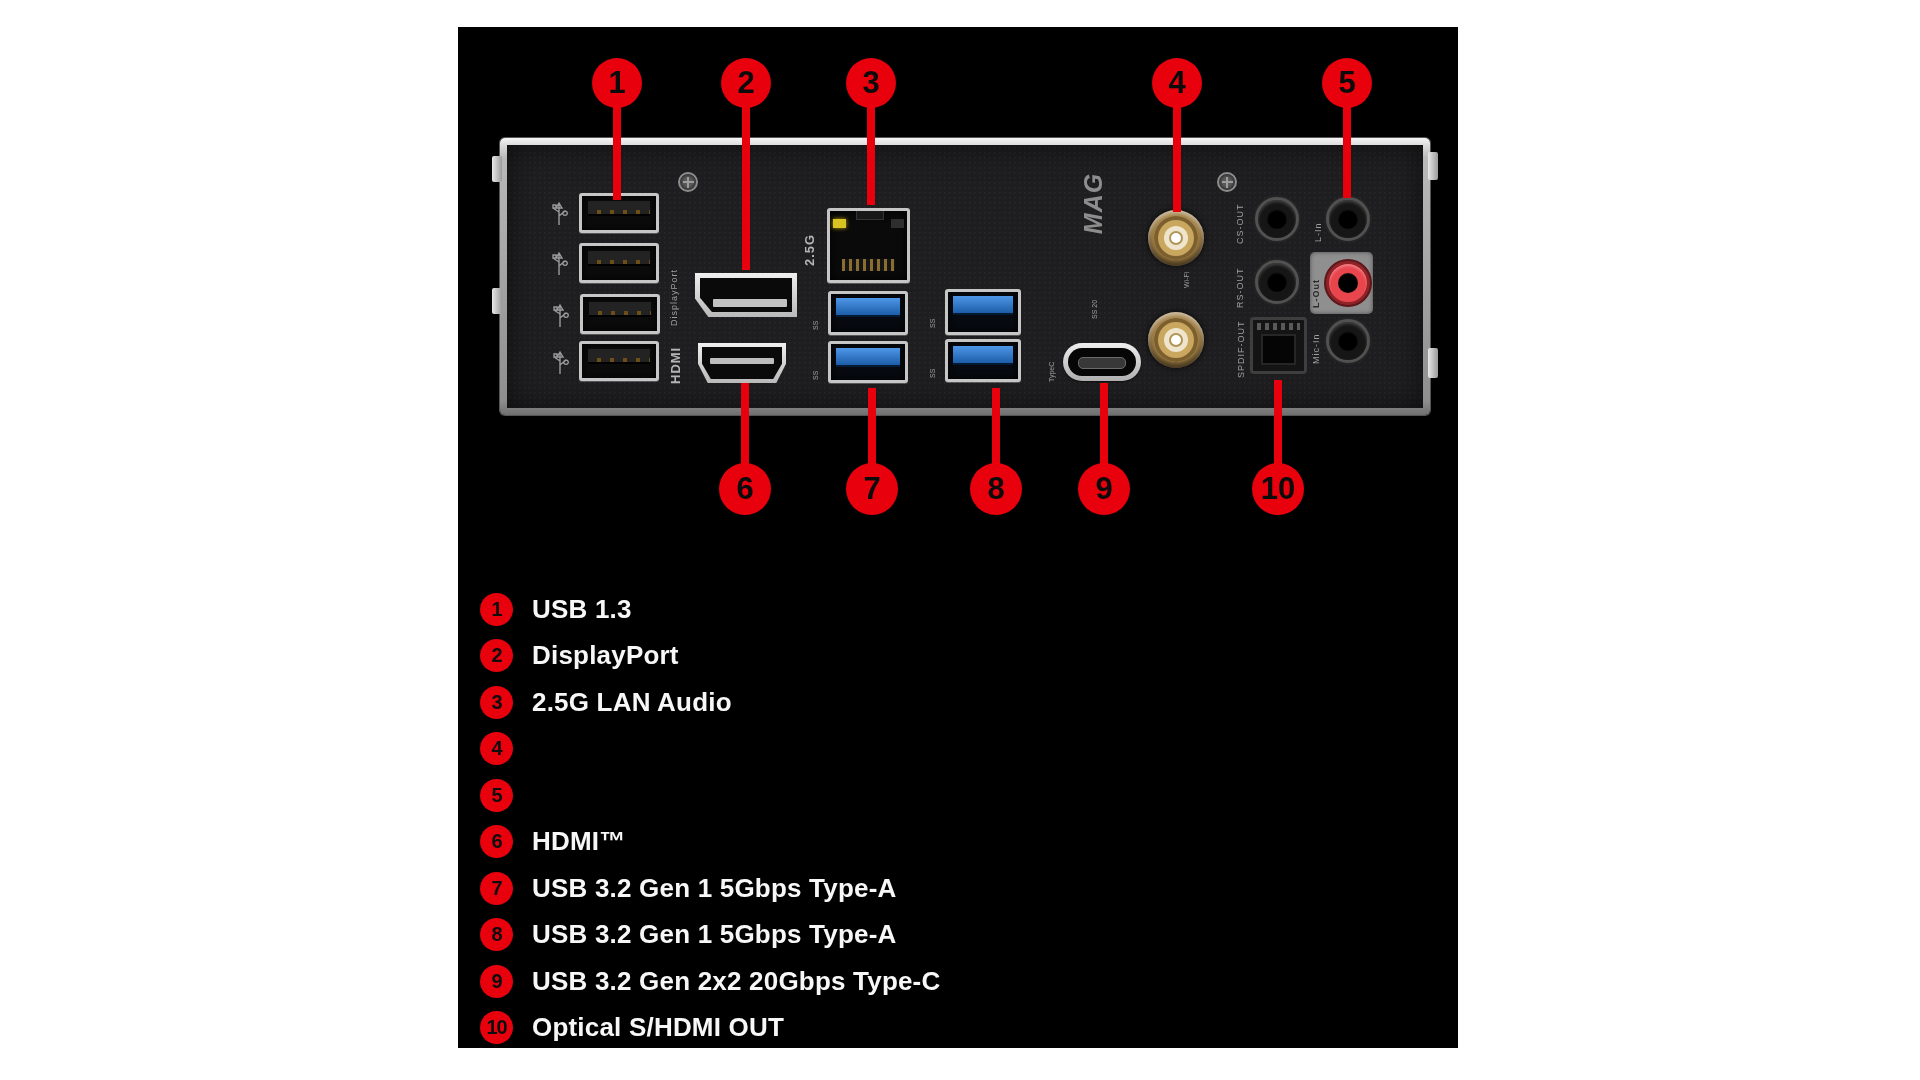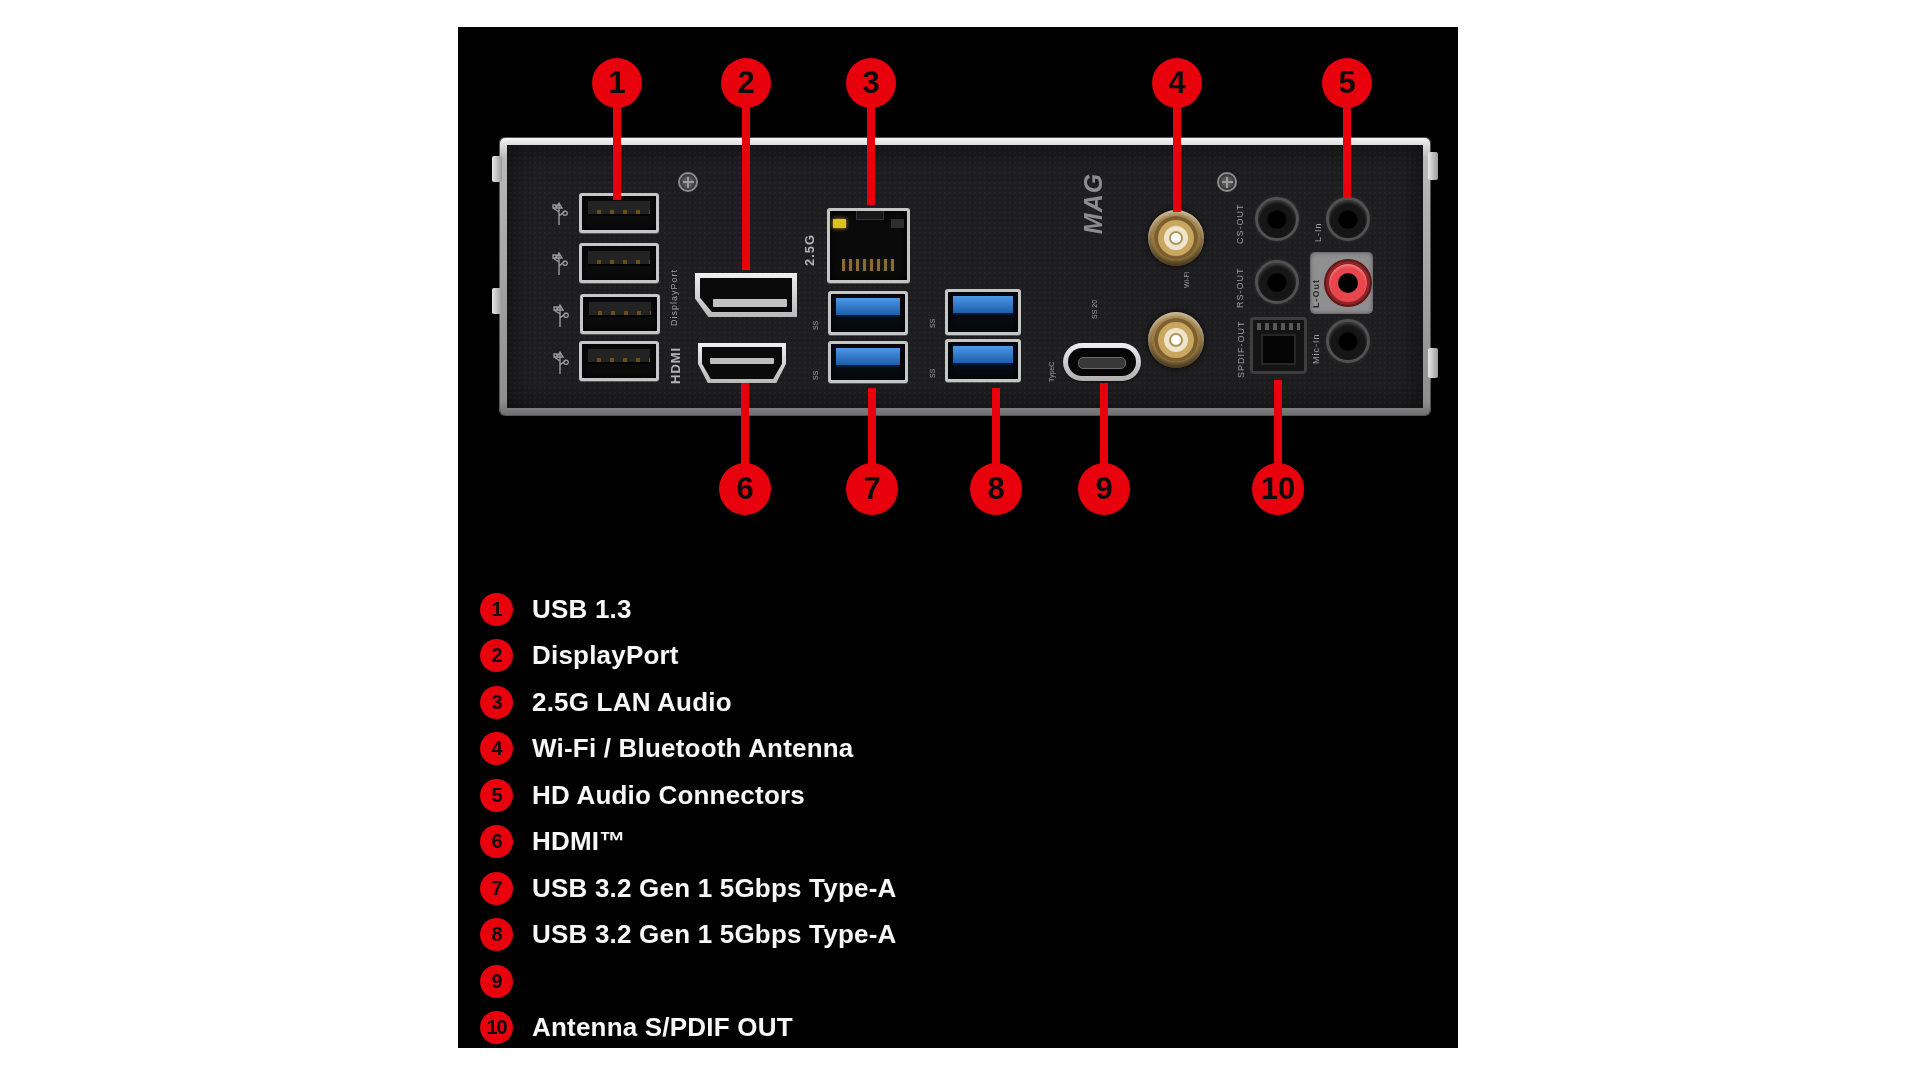--- a/index.html
+++ b/index.html
@@ -282,41 +282,40 @@
       <div class="lrow">
           <div class="lnum">2</div>
           <div class="ltext">DisplayPort</div>
         </div>
       <div class="lrow">
           <div class="lnum">3</div>
           <div class="ltext">2.5G LAN Audio</div>
         </div>
       <div class="lrow">
           <div class="lnum">4</div>
-          <div class="ltext">Wi-Fi / Bluetooth Antenna</div>
         </div>
       <div class="lrow">
           <div class="lnum">5</div>
-          <div class="ltext">HD Audio Connectors</div>
         </div>
       <div class="lrow">
           <div class="lnum">6</div>
           <div class="ltext">HDMI™</div>
         </div>
       <div class="lrow">
           <div class="lnum">7</div>
           <div class="ltext">USB 3.2 Gen 1 5Gbps Type-A</div>
         </div>
       <div class="lrow">
           <div class="lnum">8</div>
           <div class="ltext">USB 3.2 Gen 1 5Gbps Type-A</div>
         </div>
       <div class="lrow">
           <div class="lnum">9</div>
+          <div class="ltext">USB 3.2 Gen 2x2 20Gbps Type-C</div>
         </div>
       <div class="lrow">
           <div class="lnum">10</div>
-          <div class="ltext">Antenna S/PDIF OUT</div>
+          <div class="ltext">Optical S/HDMI OUT</div>
         </div>
     </div>
 
   </div>
 </div>
 
 </body></html>

